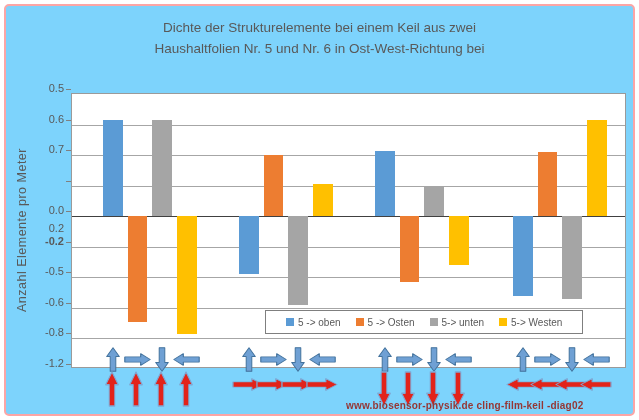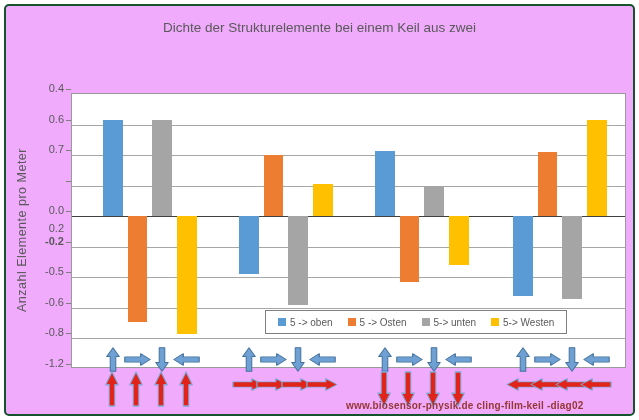--- a/index.html
+++ b/index.html
@@ -1,54 +1,55 @@
 <!DOCTYPE html>
 <html><head>
 <meta charset="utf-8">
 <style>
   html,body{margin:0;padding:0;background:#ffffff;}
   body{width:639px;height:420px;position:relative;overflow:hidden;
        font-family:"Liberation Sans", sans-serif;}
   .frame{position:absolute;left:4px;top:4px;width:627px;height:408px;
-         border:2px solid #14532d;border-radius:5px;background:#f0abfc;}
+         border:2px solid #fca5a5;border-radius:5px;background:#7dd3fc;}
   .title{position:absolute;left:0;top:11px;width:100%;text-align:center;
          font-size:13.5px;line-height:21px;color:#595959;}
   .y-axis-title{position:absolute;left:6px;top:87px;height:275px;width:20px;
          display:flex;align-items:center;justify-content:center;
          writing-mode:vertical-rl;transform:rotate(180deg);
          font-size:12.5px;color:#595959;letter-spacing:.5px;}
   .plot{position:absolute;left:65px;top:87px;width:555px;height:275px;
         border:1px solid #9a9a9a;box-sizing:border-box;background:#ffffff;overflow:visible;}
   .gridline{position:absolute;left:0;width:100%;height:0;border-top:1px solid #a6a6a6;}
   .gridline.zero{border-top:1px solid #404040;}
   .ytick-label{position:absolute;text-align:right;width:34px;font-size:11px;color:#595959;}
   .ytick-mark{position:absolute;width:5px;height:0;border-top:1px solid #808080;}
   .bar{position:absolute;width:19.5px;}
   .legend{position:absolute;left:193px;top:216px;height:14px;
           border:1px solid #7f7f7f;background:#ffffff;display:flex;align-items:center;
-          gap:15px;padding:4px 12px;}
+          gap:15px;padding:4px 20px;}
   .legend-item{display:flex;align-items:center;gap:4px;font-size:10px;color:#595959;white-space:nowrap;}
   .legend-swatch{width:8px;height:8px;display:inline-block;}
   .arrow{position:absolute;}
   .watermark{position:absolute;left:340px;top:394px;font-size:10px;font-weight:bold;
              color:#953735;letter-spacing:.2px;}
 </style>
 </head>
 <body>
 
 <div class="frame">
 
   <div class="title">
     <div>Dichte der Strukturelemente bei einem Keil aus zwei</div>
+    <div>Haushaltfolien Nr. 5 und Nr. 6 in Ost-West-Richtung bei</div>
   </div>
 
   <div class="y-axis-title">Anzahl Elemente pro Meter</div>
 
   <div id="yticks">
-      <div class="ytick-label" style="left: 24px; top: 76px;">0.4</div>
+      <div class="ytick-label" style="left: 24px; top: 76px;">0.5</div>
       <div class="ytick-mark" style="left: 60px; top: 83px;"></div>
       <div class="ytick-label" style="left: 24px; top: 106.556px;">0.6</div>
       <div class="ytick-mark" style="left: 60px; top: 113.556px;"></div>
       <div class="ytick-label" style="left: 24px; top: 137.111px;">0.7</div>
       <div class="ytick-mark" style="left: 60px; top: 144.111px;"></div>
       <div class="ytick-label" style="left: 24px; top: 167.667px; margin-top: 48px;">0.2</div>
       <div class="ytick-mark" style="left: 60px; top: 174.667px;"></div>
       <div class="ytick-label" style="left: 24px; top: 198.222px;">0.0</div>
       <div class="ytick-mark" style="left: 60px; top: 205.222px;"></div>
       <div class="ytick-label" style="left: 24px; top: 228.778px; font-weight: bold;">-0.2</div>

